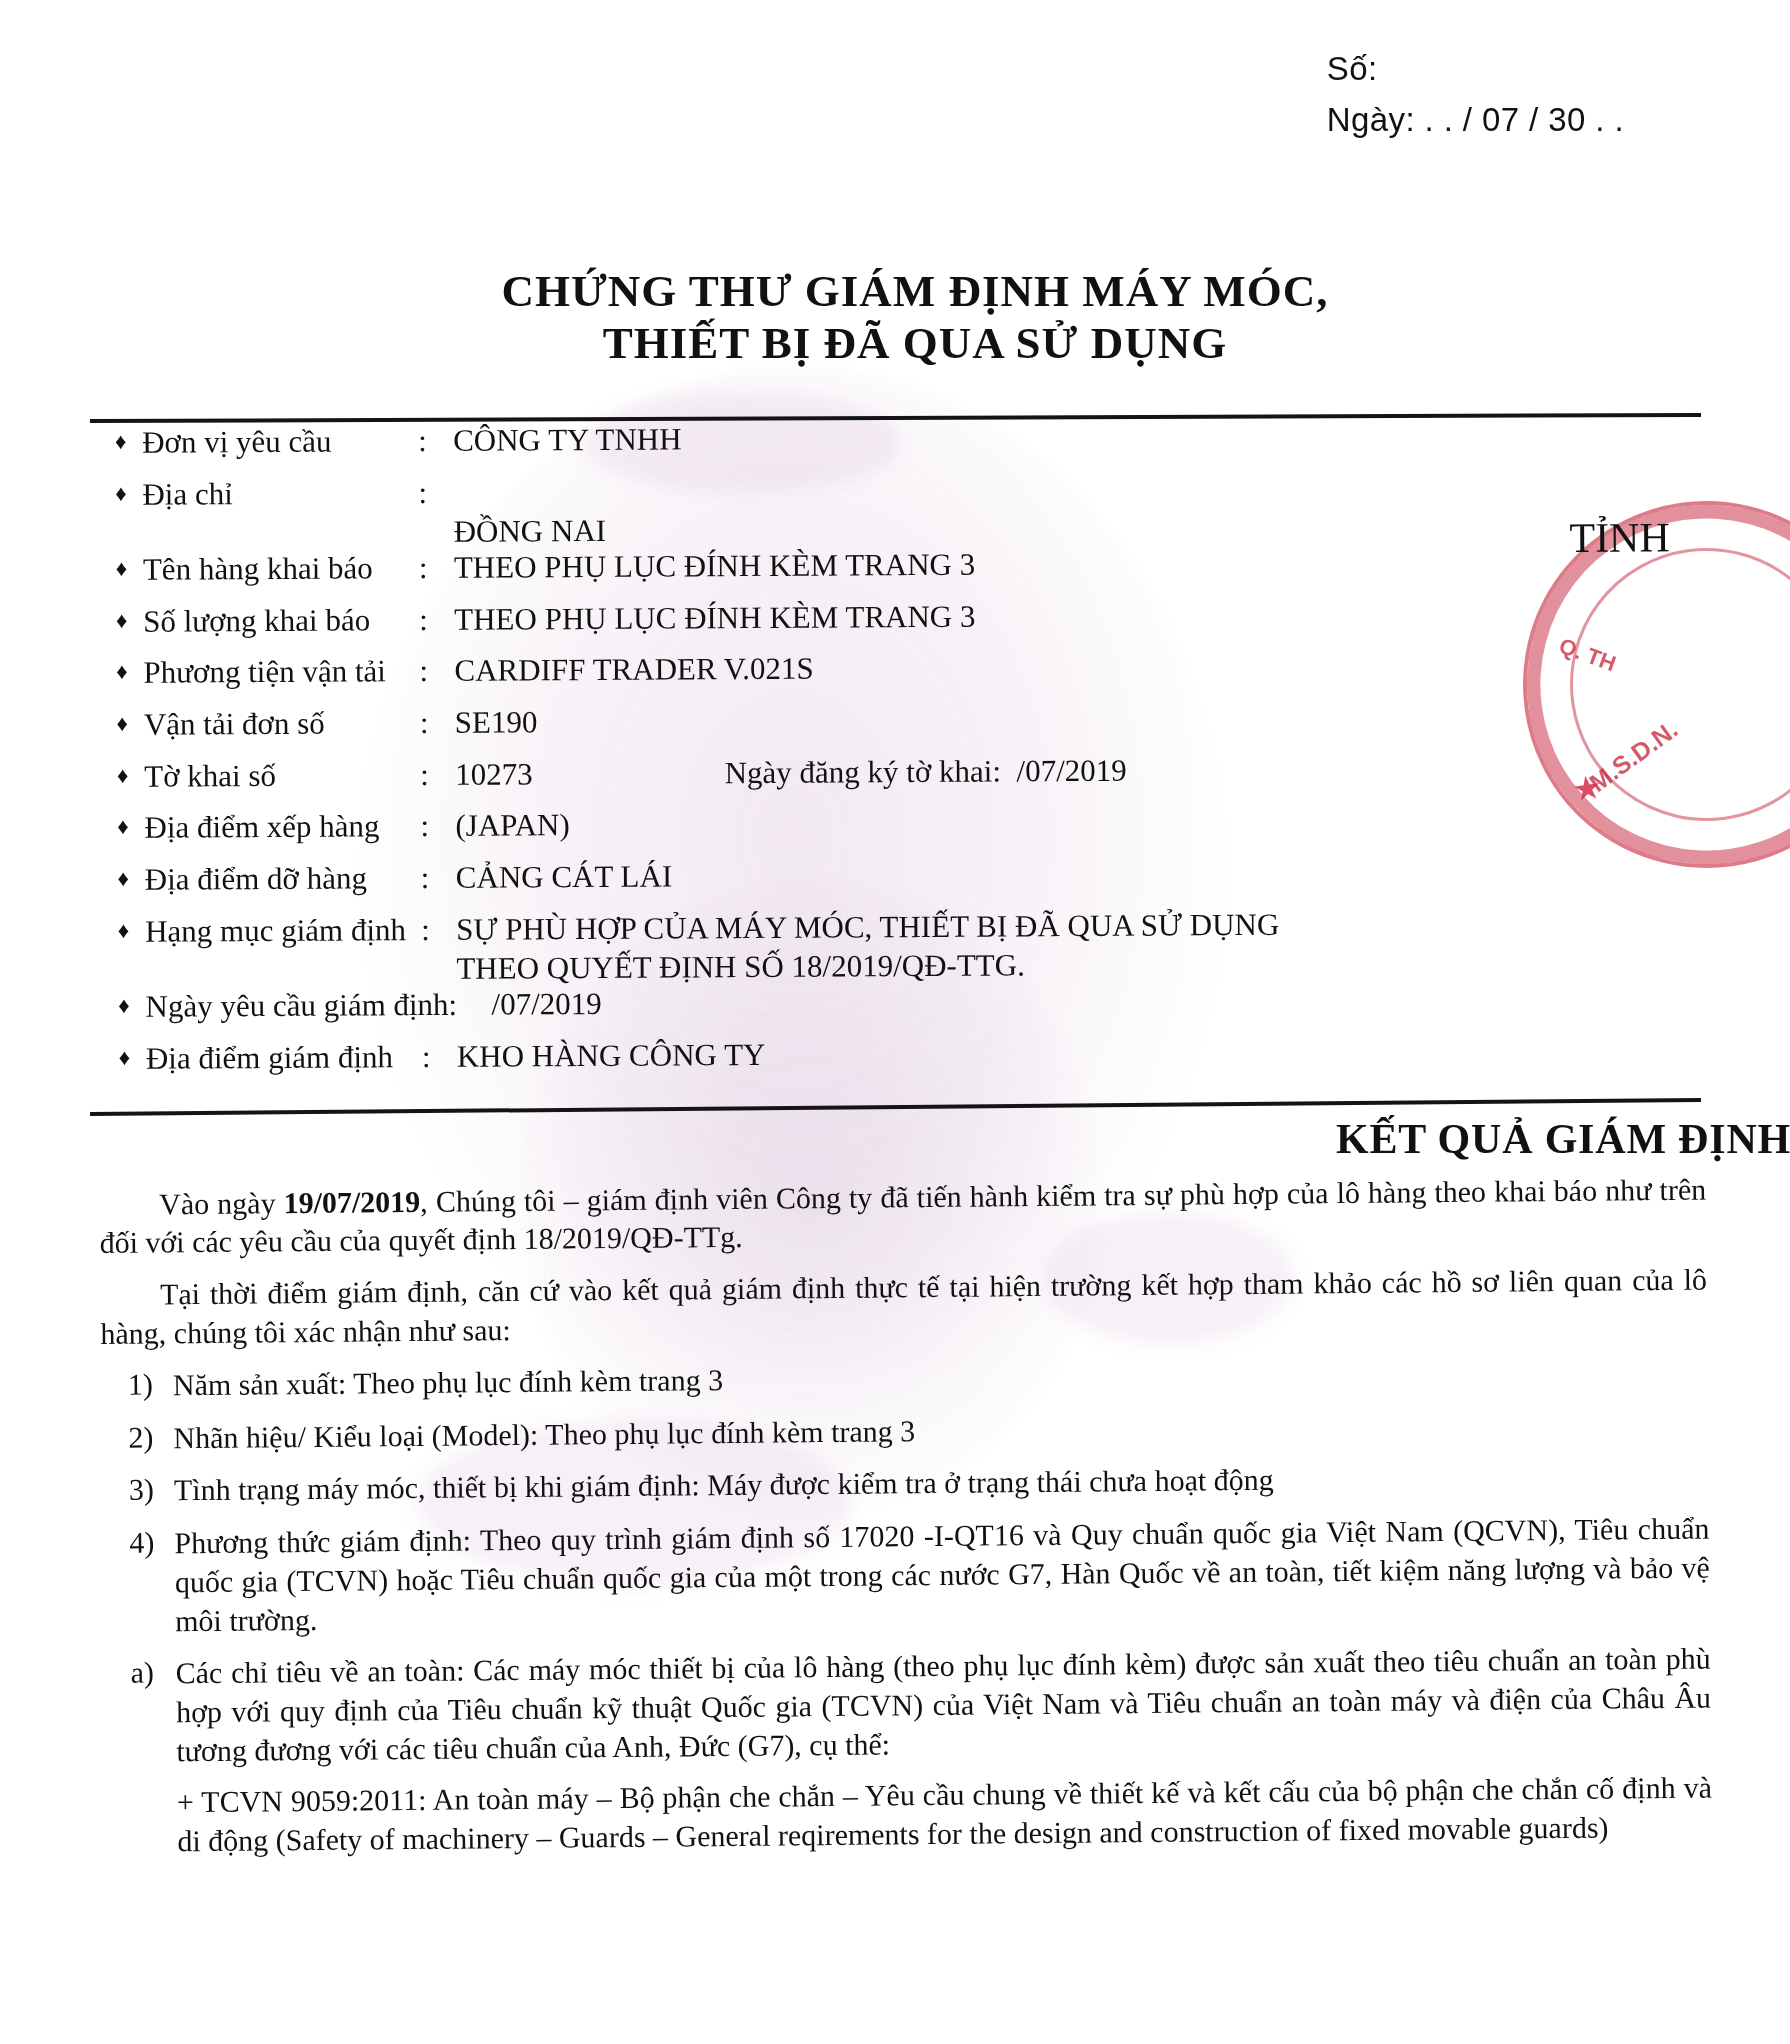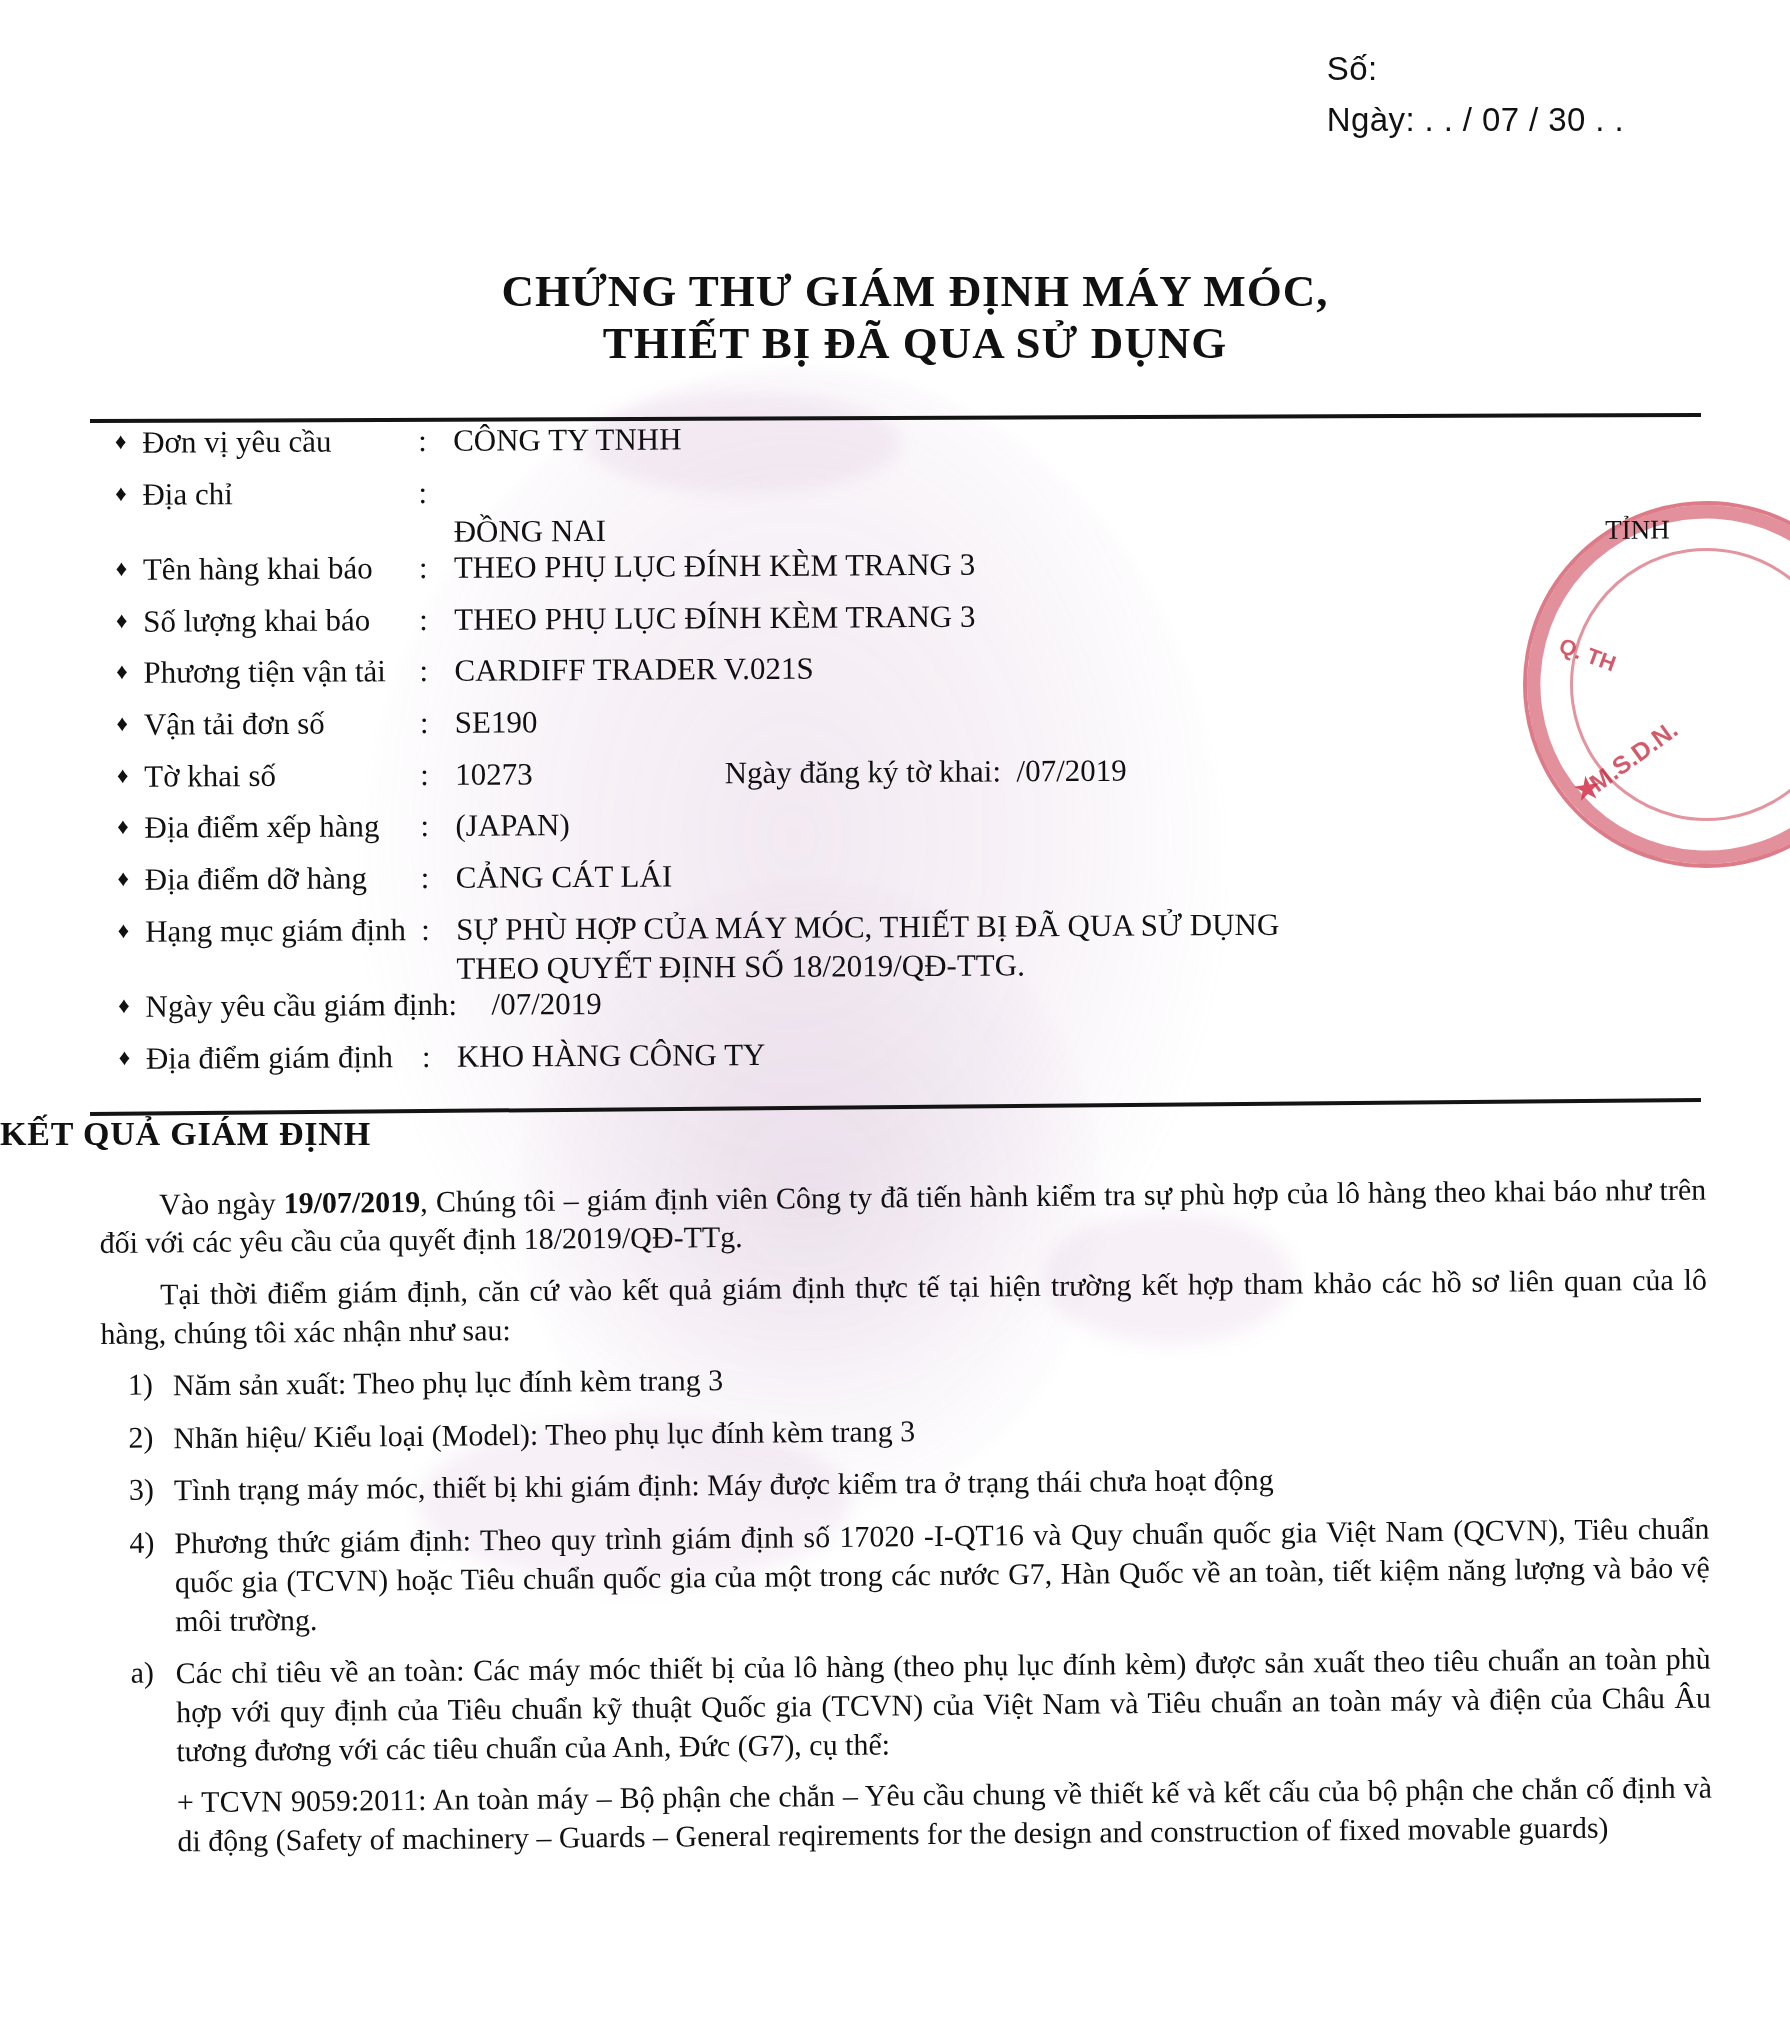--- a/index.html
+++ b/index.html
@@ -193,33 +193,33 @@
   .value-sub {
     margin-top: 8.3px;
   }
   .inline-extra {
     margin-left: 192px;
   }
   .tinh {
     position: absolute;
     right: 33px;
     top: 47px;
-    font-size: 27px;
+    font-size: 42px;
   }
 
   .row-tall { margin-bottom: 5px; }
 
   .section-title {
     position: absolute;
     left: 0;
     right: 0;
     top: 1115px;
-    text-align: left;
+    text-align: right;
     font-weight: bold;
-    font-size: 34px;
+    font-size: 42px;
     letter-spacing: 0.8px;
   }
 
   .body {
     position: absolute;
     left: 99px;
     top: 1186px;
     width: 1607px;
     font-size: 30px;
     line-height: 1.28;

